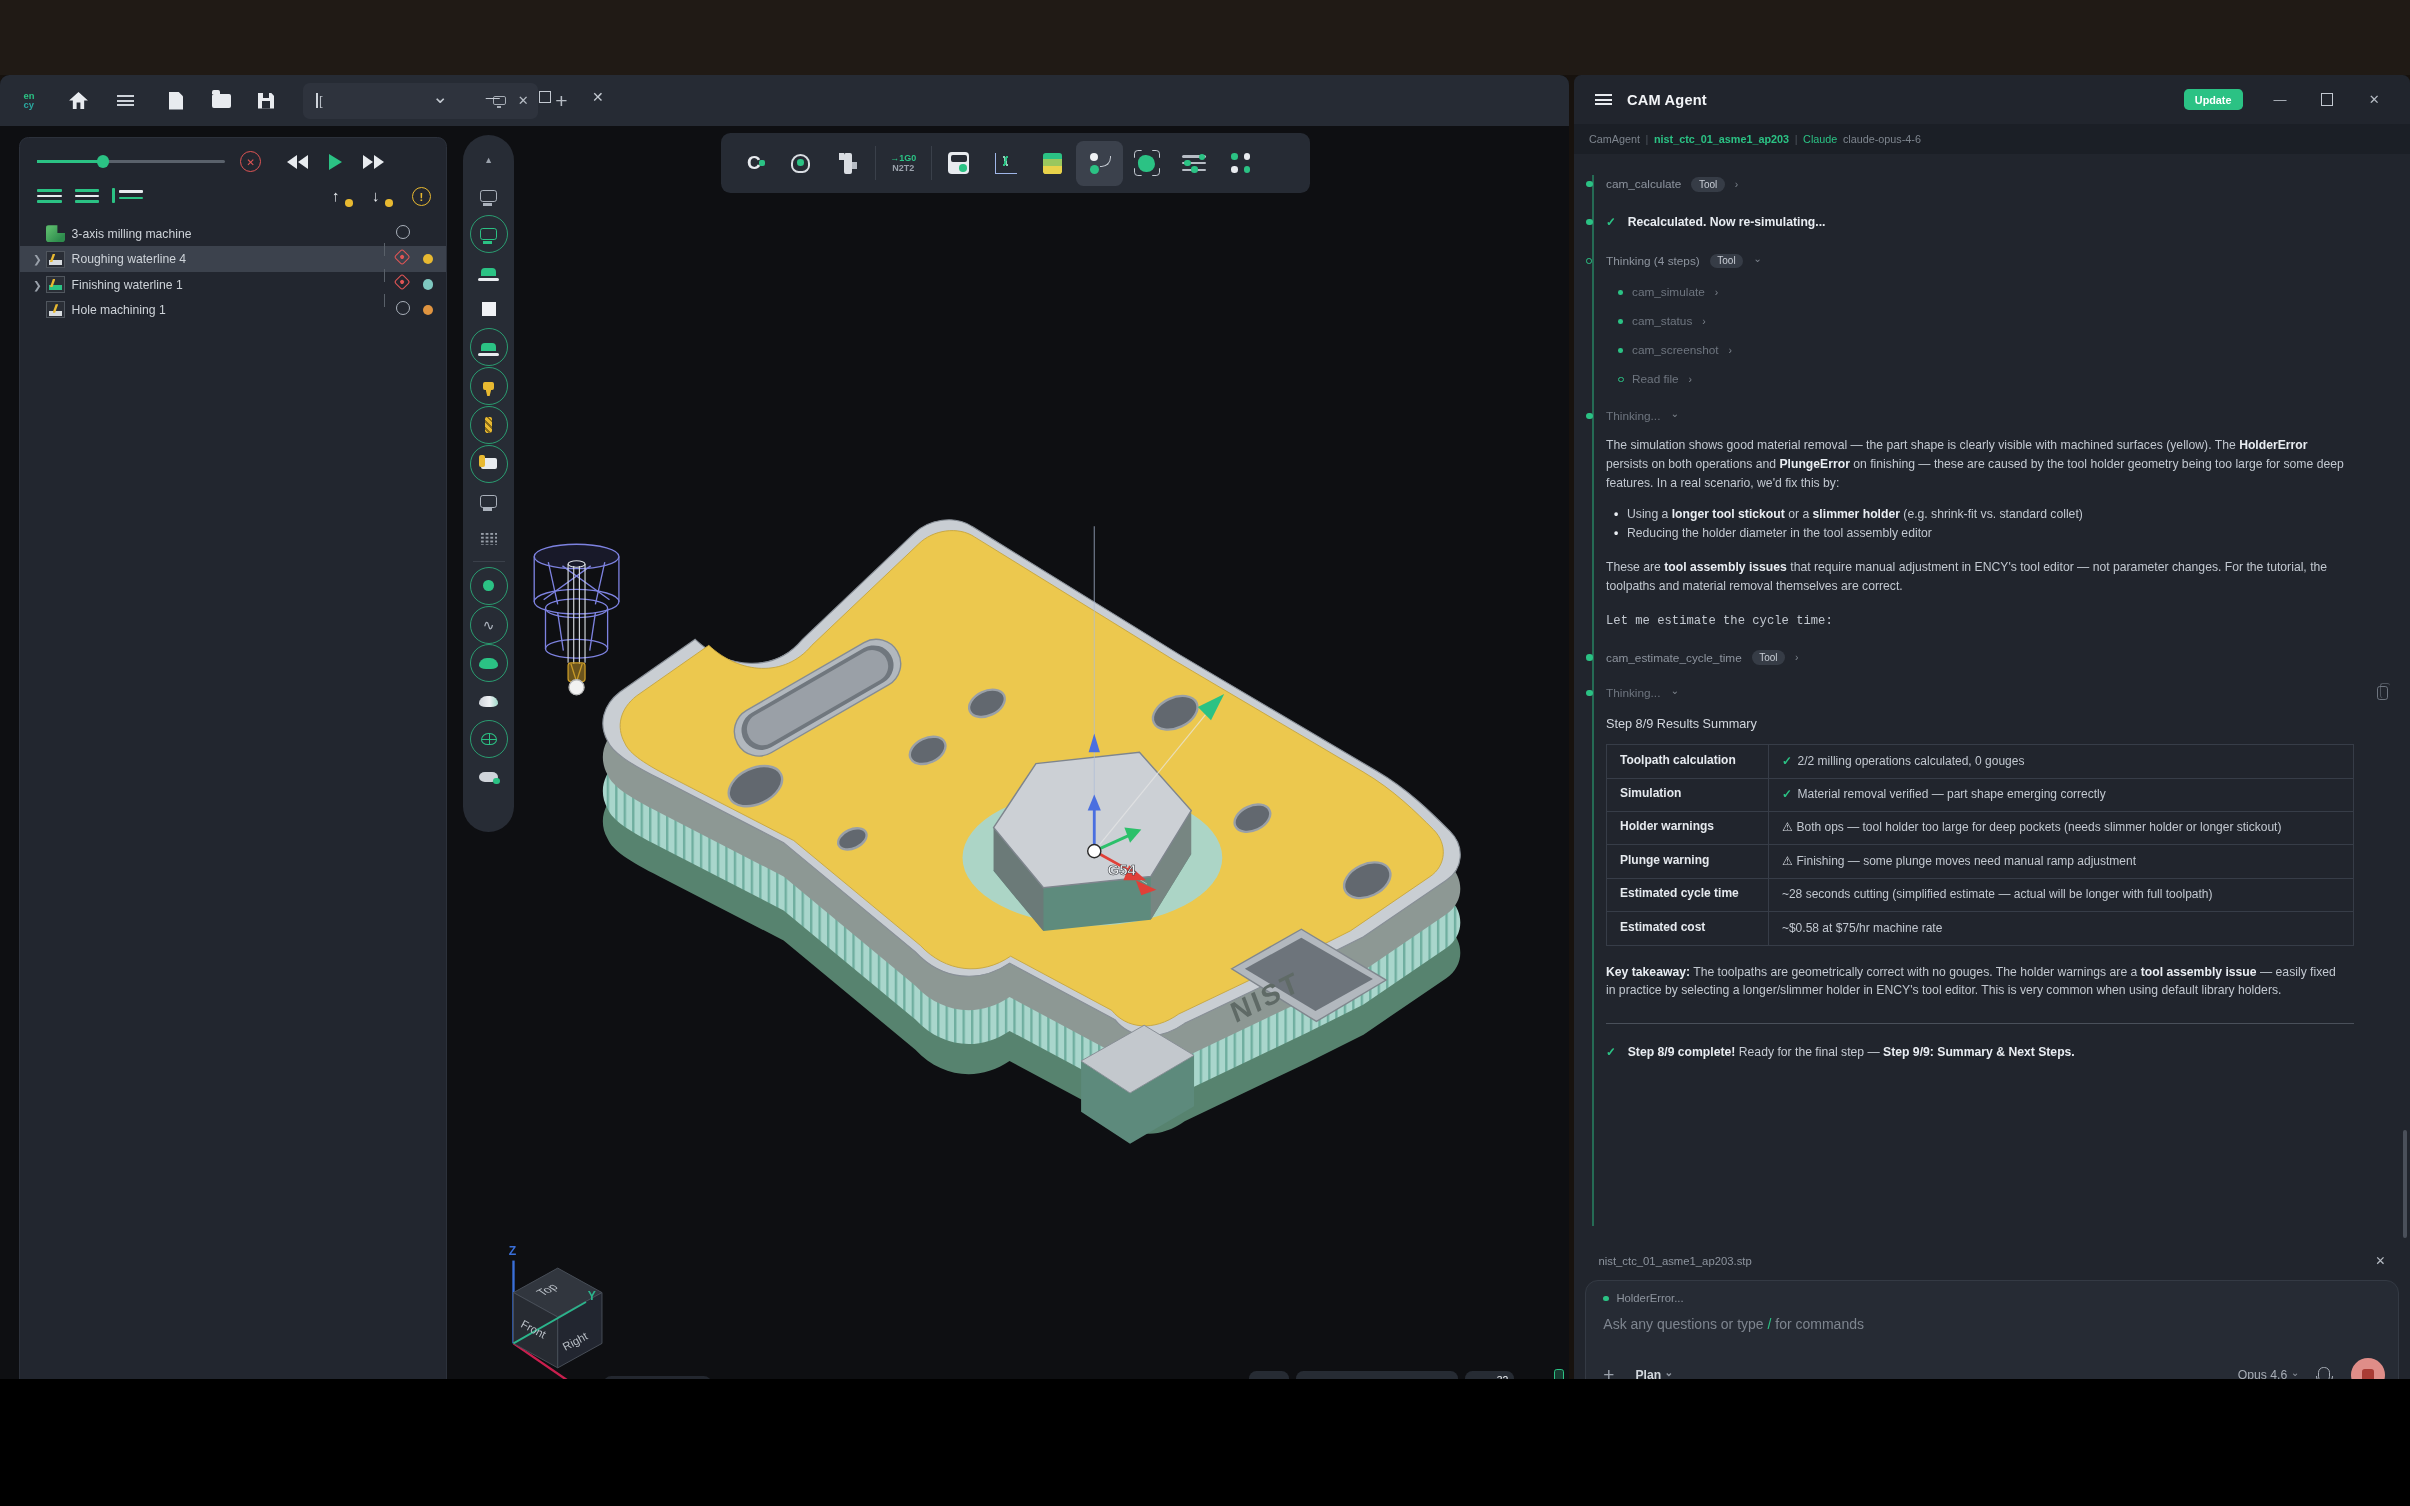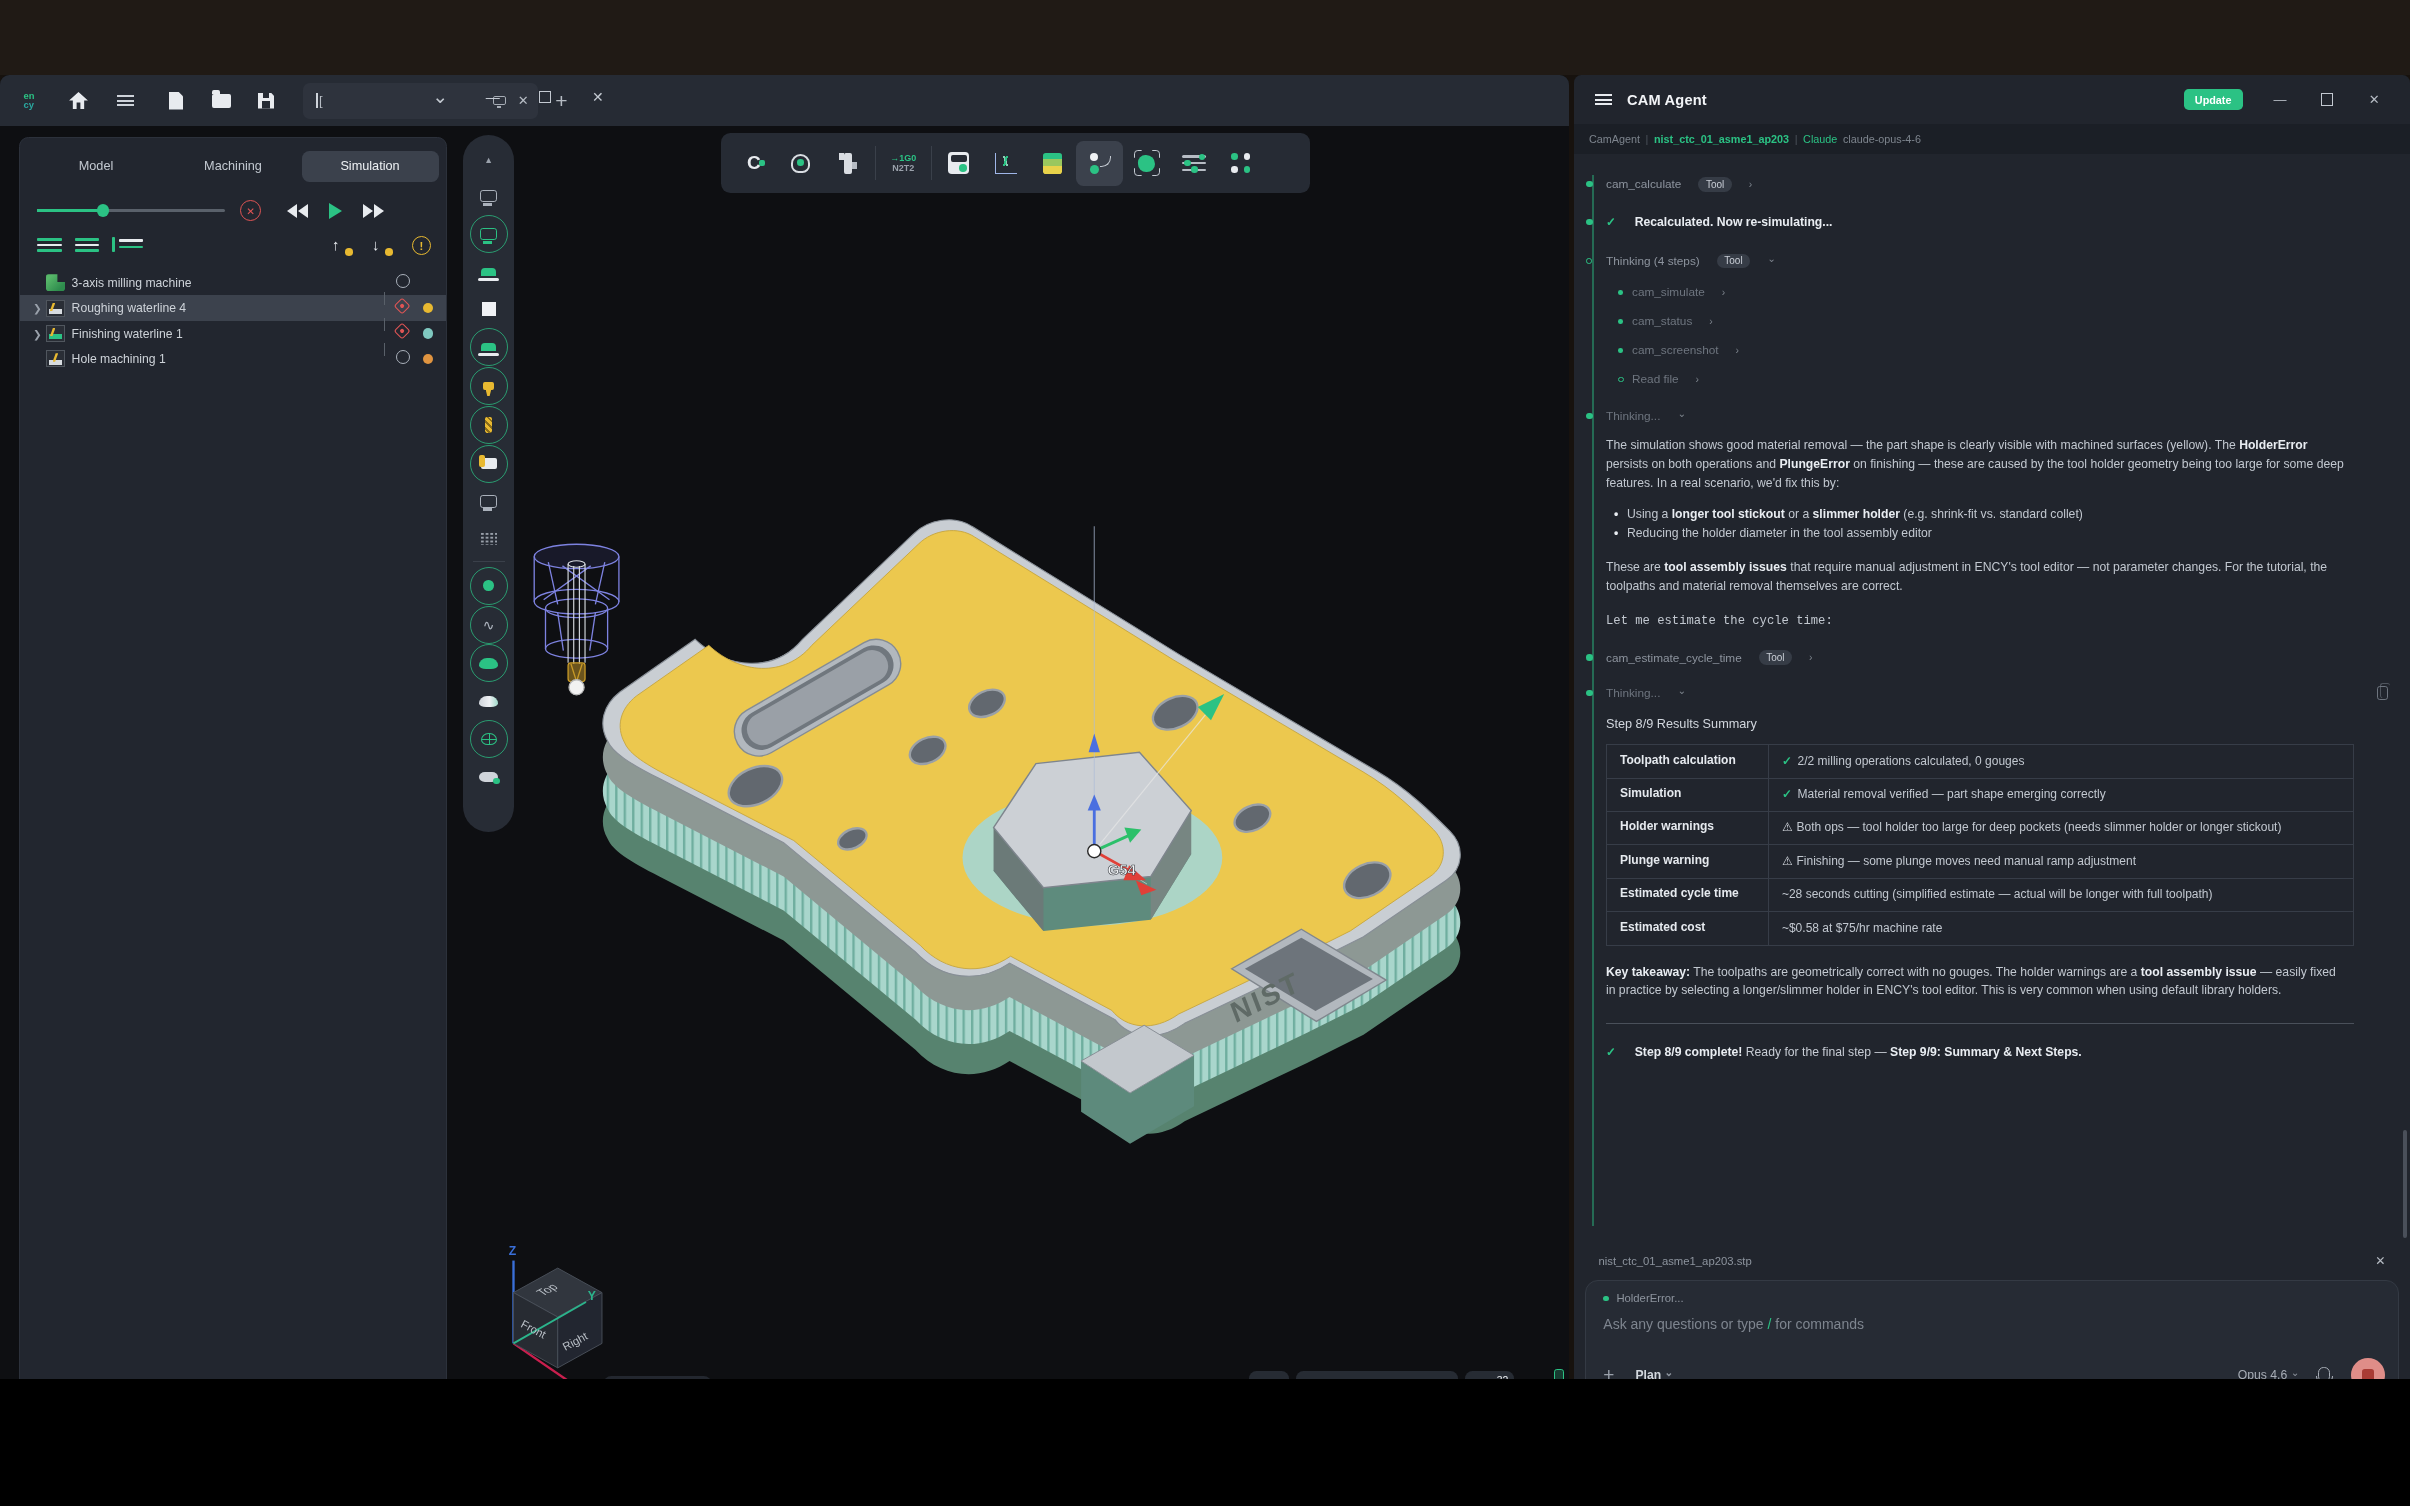--- a/index.html
+++ b/index.html
@@ -181,21 +181,21 @@
   .ag-sp { flex:1; }
   .update-btn { background:#2bc284; color:#fff; font-size:10.8px; font-weight:bold; padding:4.7px 11.3px; border-radius:4.7px; margin-right:26px; }
   .ag-wc { color:#b6bcc4; width:22.6px; text-align:center; margin-right:24.5px; font-size:13px; }
   .ag-meta { position:absolute; left:0; top:49px; width:100%; height:30px; background:#1b1f26; display:flex; align-items:center; padding-left:15px; font-size:10.8px; color:#7d848d; gap:5.6px; }
   .ag-meta .file { color:#2bc284; font-weight:bold; }
   .ag-meta .prov { color:#2bc284; }
   .ag-meta .sep { color:#4d535c; }
 
   .chat { position:absolute; left:0; top:79px; width:100%; height:1092px; padding:19px 56px 0 32px; font-size:12.2px; color:#c2c8d0; overflow:hidden; }
   .thread { position:absolute; left:18px; top:100px; width:1.9px; height:1051px; background:#2bc284; opacity:.45; }
-  .ev { position:relative; display:flex; align-items:center; gap:17px; color:#8d949e; font-size:11.8px; }
+  .ev { position:relative; display:flex; align-items:center; gap:10px; color:#8d949e; font-size:11.8px; }
   .ev .dot { position:absolute; left:-20px; width:6.6px; height:6.6px; border-radius:50%; background:#2bc284; }
   .ev .dot.hollow { background:transparent; border:1.5px solid #2bc284; width:5.6px; height:5.6px; }
   .badge { background:#363c46; color:#c9ced6; font-size:10px; padding:1.9px 7.5px; border-radius:7.5px; }
   .chev-r { color:#7d848d; font-size:10.4px; }
   .chev-r:before { content:"\203A"; }
   .chev-dn { color:#7d848d; font-size:10.4px; }
   .chev-dn:before { content:"\2304"; position:relative; top:-2.8px; }
   .ok-line { color:#e9edf2; font-weight:bold; font-size:12.2px; }
   .check { color:#2bc284; font-weight:bold; margin-right:5.6px; }
   .check:before { content:"\2713"; }
@@ -458,25 +458,20 @@
           <div class="ic-grid4">
             <i></i>
             <i></i>
             <i></i>
             <i></i>
           </div>
         </div>
     </div>
 
     <div class="sidebar">
-      <div class="sb-tabs">
-        <div class="sb-tab">Model</div>
-        <div class="sb-tab">Machining</div>
-        <div class="sb-tab active">Simulation</div>
-      </div>
       <div class="playrow">
         <div class="slider">
             <div class="fill"></div>
             <div class="thumb"></div>
           </div>
         <div class="stopx"></div>
         <div class="rewind">
             <div class="tri"></div>
             <div class="tri"></div>
           </div>

